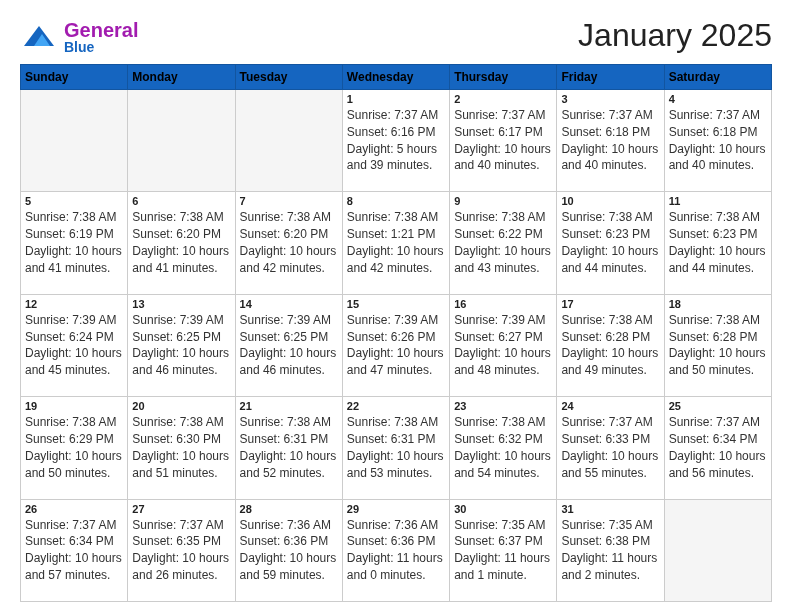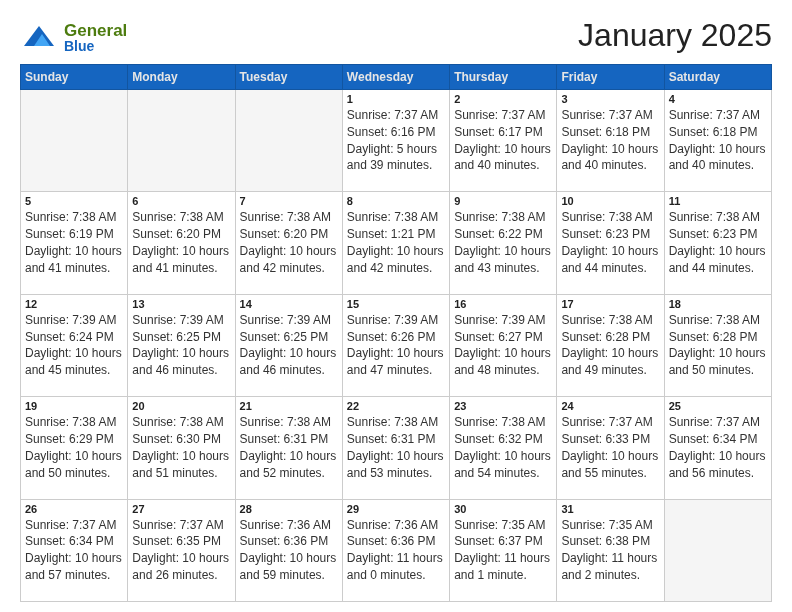--- a/index.html
+++ b/index.html
@@ -31,23 +31,23 @@
     .logo-icon {
       width: 38px;
       height: 38px;
     }
     .logo-text {
       display: flex;
       flex-direction: column;
       line-height: 1;
     }
     .logo-general {
-      font-size: 17px;
+      font-size: 20px;
       font-weight: bold;
-      color: #4d7c0f;
+      color: #a21caf;
     }
     .logo-blue {
       font-size: 14px;
       font-weight: bold;
       color: #1565c0;
     }
     .title-block {
       text-align: right;
     }
     .month-title {
@@ -62,21 +62,21 @@
     }
     .calendar {
       flex: 1;
       border: 1px solid #ccc;
       border-collapse: collapse;
       width: 100%;
       table-layout: fixed;
     }
     .calendar th {
       background: #1565c0;
-      color: #e5e5e5;
+      color: #000000;
       font-size: 12px;
       font-weight: bold;
       padding: 5px 4px;
       text-align: left;
       border: 1px solid #1255a0;
     }
     .calendar td {
       border: 1px solid #ccc;
       vertical-align: top;
       padding: 3px 4px;

